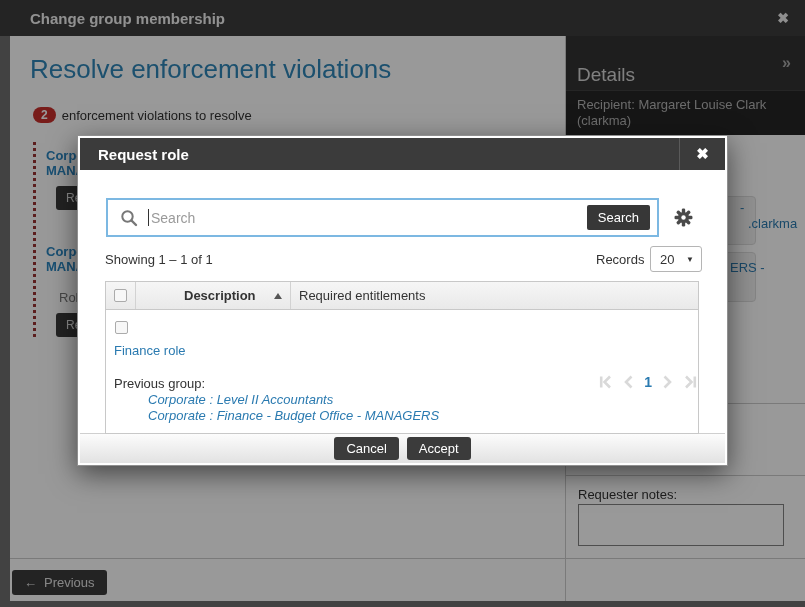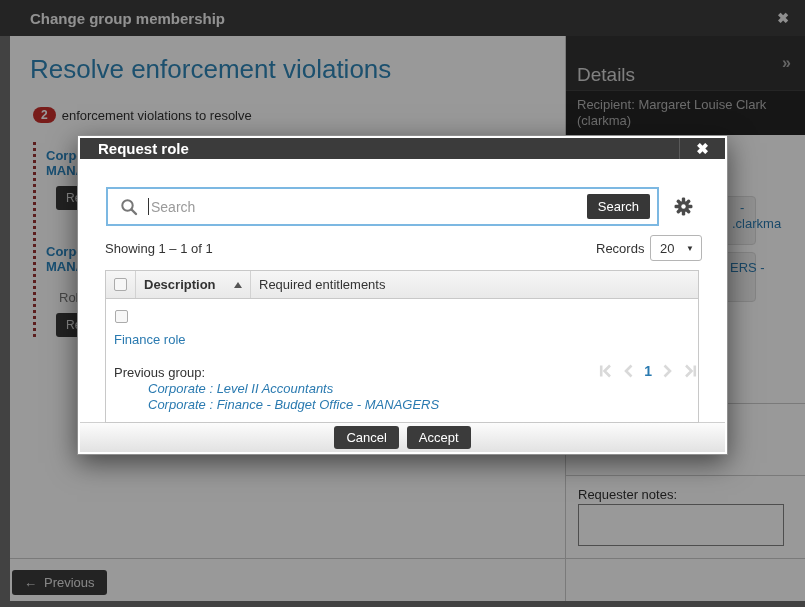--- a/index.html
+++ b/index.html
@@ -49,21 +49,21 @@
                 border:1px solid #828282; resize:none; font-family:"Liberation Sans",sans-serif; font-size:13px; }
   .submit-btn { position:absolute; left:37px; top:532px; width:165px; height:29px; background:#3d3d3d;
                 color:#a2a2a2; font-size:14px; border:none; border-radius:3px; cursor:pointer; }
 
   
   .backdrop { position:absolute; left:0; top:0; width:805px; height:607px; background:rgba(0,0,0,0.40); }
 
   
   .modal { position:absolute; left:77px; top:135px; width:651px; background:#fff;
            border:1px solid #8f8f8f; padding:2px; box-shadow:0 8px 26px rgba(0,0,0,0.55); }
-  .m-head { height:21px; background:#3b3b3b; display:flex; align-items:stretch; }
+  .m-head { height:32px; background:#3b3b3b; display:flex; align-items:stretch; }
   .m-title { flex:1; color:#fff; font-size:15px; font-weight:bold; display:flex; align-items:center;
              padding-left:18px; }
   .m-close { width:46px; border-left:1px solid #5a5a5a; color:#fff; font-size:15px; font-weight:bold;
              display:flex; align-items:center; justify-content:center; cursor:pointer; }
   .m-body { position:relative; height:263px; background:#fff; }
 
   .search-wrap { position:absolute; left:26px; top:28px; width:553px; height:39px;
                  border:2px solid #7cb8e2; background:#fff; }
   .search-wrap svg { position:absolute; left:12px; top:9px; }
   .caret { position:absolute; left:40px; top:9px; width:1px; height:17px; background:#333; }
@@ -83,21 +83,21 @@
                     border:1px solid #b5b5b5; border-radius:3px; display:flex; align-items:center;
                     padding:0 7px 0 9px; font-size:13px; color:#333; cursor:pointer; }
   .records-select .val { flex:1; }
   .records-select .arrow { font-size:8px; color:#333; }
 
   .rtable { position:absolute; left:25px; top:111px; width:594px; border:1px solid #c8c8c8; }
   .thead { display:flex; height:28px; background:linear-gradient(#f6f6f6,#e9e9e9);
            border-bottom:1px solid #c8c8c8; align-items:center; font-size:13px; color:#333; }
   .th { display:flex; align-items:center; height:100%; }
   .th-cb { width:30px; justify-content:center; border-right:1px solid #d2d2d2; }
-  .th-desc { width:115px; padding:0 8px; border-right:1px solid #d2d2d2; font-weight:bold; cursor:pointer; }
+  .th-desc { width:115px; padding:0 8px; border-right:1px solid #d2d2d2; font-weight:bold; cursor:pointer;margin-left:40px; }
   .th-req { flex:1; padding:0 8px; cursor:pointer; }
   .sort-asc { margin-left:auto; width:0; height:0; border-left:4px solid transparent;
               border-right:4px solid transparent; border-bottom:6px solid #555; }
   .cb { width:13px; height:13px; background:#f7f7f7; border:1px solid #ababab; border-radius:2px; cursor:pointer; }
   .trow { display:flex; background:#fff; font-size:13px;flex-direction:column; }
   .td-cb { width:30px; display:flex; justify-content:center; padding-top:11px; }
   .td-desc { width:115px; padding:9px 8px; }
   .td-desc a { color:#2a7ab0; text-decoration:none; cursor:pointer; }
   .td-req { flex:1; padding:9px 8px 10px 8px; color:#333; }
   .ent-line { color:#2a7ab0; font-style:italic; padding-left:34px; line-height:15px; margin-top:1px; }
@@ -156,21 +156,21 @@
 
     <div class="sidebar">
       <div class="details-head">
         <div class="dt">Details</div>
         <div class="chev">»</div>
       </div>
       <div class="recipient">Recipient: Margaret Louise Clark (clarkma)</div>
 
       <div class="side-card" style="top:160px; height:49px;">
         <span class="card-link" style="left:161px; top:3px;">-</span>
-        <span class="card-link" style="left:153px; top:19px;">.clarkma</span>
+        <span class="card-link" style="left:169px; top:19px;">.clarkma</span>
       </div>
       <div class="side-card" style="top:216px; height:50px;">
         <span class="card-link" style="left:151px; top:7px;">ERS -</span>
       </div>
 
       <div class="warn-icon">
         <svg width="20" height="18" viewBox="0 0 20 18">
           <path d="M10 1 L19 17 H1 Z" fill="#dd9a3a"></path>
           <rect x="9" y="6.5" width="2" height="5.5" fill="#fff"></rect>
           <rect x="9" y="13.5" width="2" height="2" fill="#fff"></rect>

